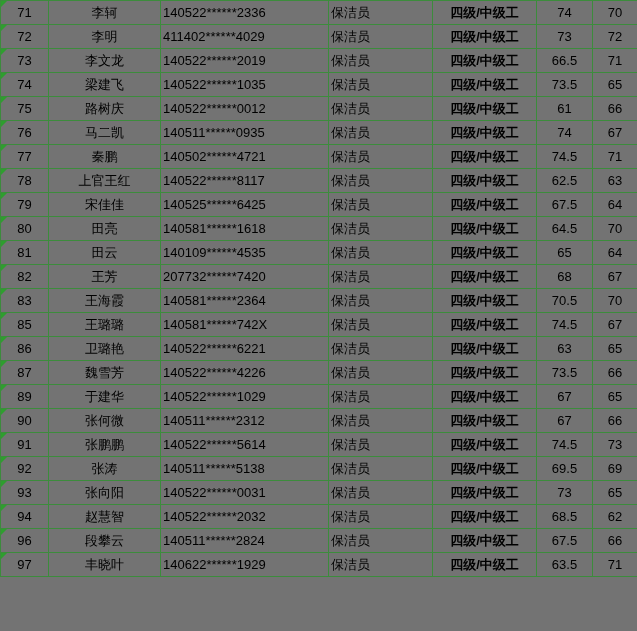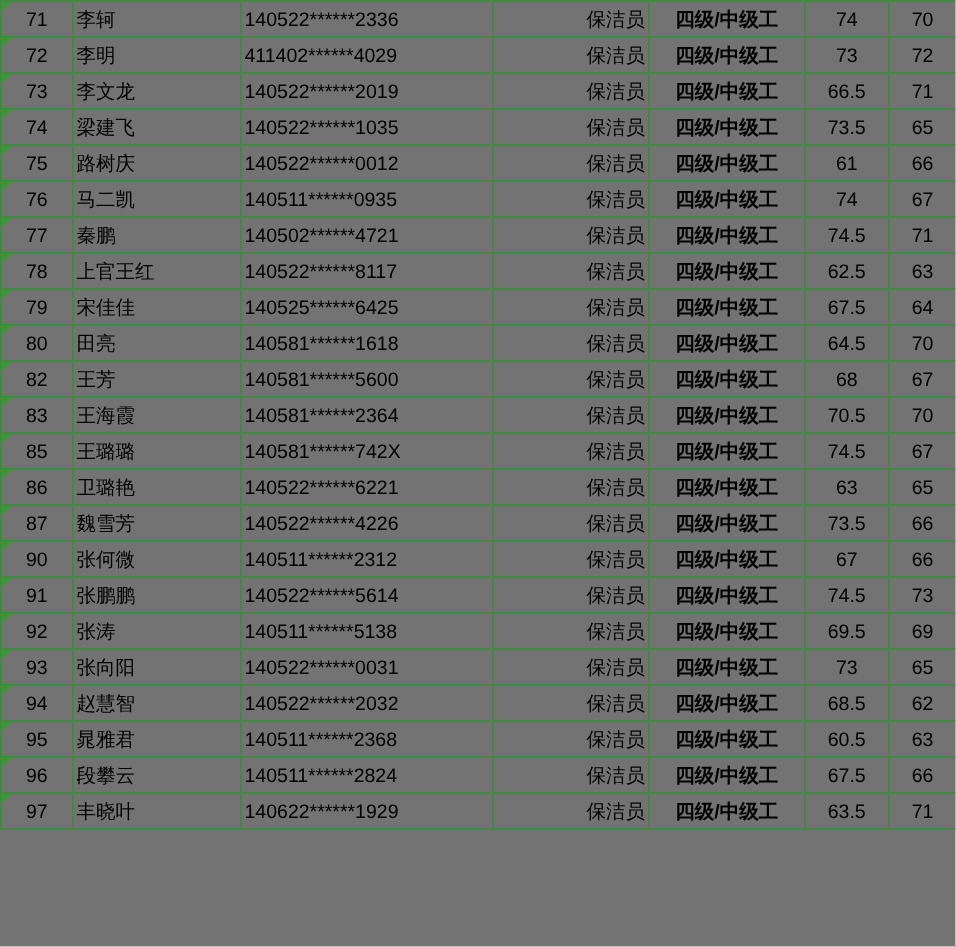--- a/index.html
+++ b/index.html
@@ -39,27 +39,28 @@
   col.c-id    { width: 168px; }
   col.c-job   { width: 104px; }
   col.c-lvl   { width: 104px; }
   col.c-s1    { width: 56px; }
   col.c-s2    { width: 45px; }
 
   td.idx {
     text-align: center;
   }
   td.name {
+    text-align: center;
   }
   td.id {
     text-align: left;
     letter-spacing: 0px;
   }
   td.job {
-    text-align: right;
+    text-align: left;
   }
   td.lvl {
     text-align: center;
     font-weight: bold;
   }
   td.score {
     text-align: center;
   }
   
   td.idx {
@@ -174,23 +175,32 @@
         <tr>
           <td class="idx">80<span class="marker"></span></td>
           <td class="name">田亮</td>
           <td class="id">140581******1618</td>
           <td class="job">保洁员</td>
           <td class="lvl">四级/中级工</td>
           <td class="score">64.5</td>
           <td class="score">70</td>
         </tr>
         <tr>
+          <td class="idx">81<span class="marker"></span></td>
+          <td class="name">田云</td>
+          <td class="id">140109******4535</td>
+          <td class="job">保洁员</td>
+          <td class="lvl">四级/中级工</td>
+          <td class="score">65</td>
+          <td class="score">64</td>
+        </tr>
+        <tr>
           <td class="idx">82<span class="marker"></span></td>
           <td class="name">王芳</td>
-          <td class="id">140581******5600</td>
+          <td class="id">207732******7420</td>
           <td class="job">保洁员</td>
           <td class="lvl">四级/中级工</td>
           <td class="score">68</td>
           <td class="score">67</td>
         </tr>
         <tr>
           <td class="idx">83<span class="marker"></span></td>
           <td class="name">王海霞</td>
           <td class="id">140581******2364</td>
           <td class="job">保洁员</td>
@@ -219,20 +229,29 @@
         <tr>
           <td class="idx">87<span class="marker"></span></td>
           <td class="name">魏雪芳</td>
           <td class="id">140522******4226</td>
           <td class="job">保洁员</td>
           <td class="lvl">四级/中级工</td>
           <td class="score">73.5</td>
           <td class="score">66</td>
         </tr>
         <tr>
+          <td class="idx">89<span class="marker"></span></td>
+          <td class="name">于建华</td>
+          <td class="id">140522******1029</td>
+          <td class="job">保洁员</td>
+          <td class="lvl">四级/中级工</td>
+          <td class="score">67</td>
+          <td class="score">65</td>
+        </tr>
+        <tr>
           <td class="idx">90<span class="marker"></span></td>
           <td class="name">张何微</td>
           <td class="id">140511******2312</td>
           <td class="job">保洁员</td>
           <td class="lvl">四级/中级工</td>
           <td class="score">67</td>
           <td class="score">66</td>
         </tr>
         <tr>
           <td class="idx">91<span class="marker"></span></td>
@@ -262,29 +281,20 @@
           <td class="score">65</td>
         </tr>
         <tr>
           <td class="idx">94<span class="marker"></span></td>
           <td class="name">赵慧智</td>
           <td class="id">140522******2032</td>
           <td class="job">保洁员</td>
           <td class="lvl">四级/中级工</td>
           <td class="score">68.5</td>
           <td class="score">62</td>
-        </tr>
-        <tr>
-          <td class="idx">95<span class="marker"></span></td>
-          <td class="name">晁雅君</td>
-          <td class="id">140511******2368</td>
-          <td class="job">保洁员</td>
-          <td class="lvl">四级/中级工</td>
-          <td class="score">60.5</td>
-          <td class="score">63</td>
         </tr>
         <tr>
           <td class="idx">96<span class="marker"></span></td>
           <td class="name">段攀云</td>
           <td class="id">140511******2824</td>
           <td class="job">保洁员</td>
           <td class="lvl">四级/中级工</td>
           <td class="score">67.5</td>
           <td class="score">66</td>
         </tr>

